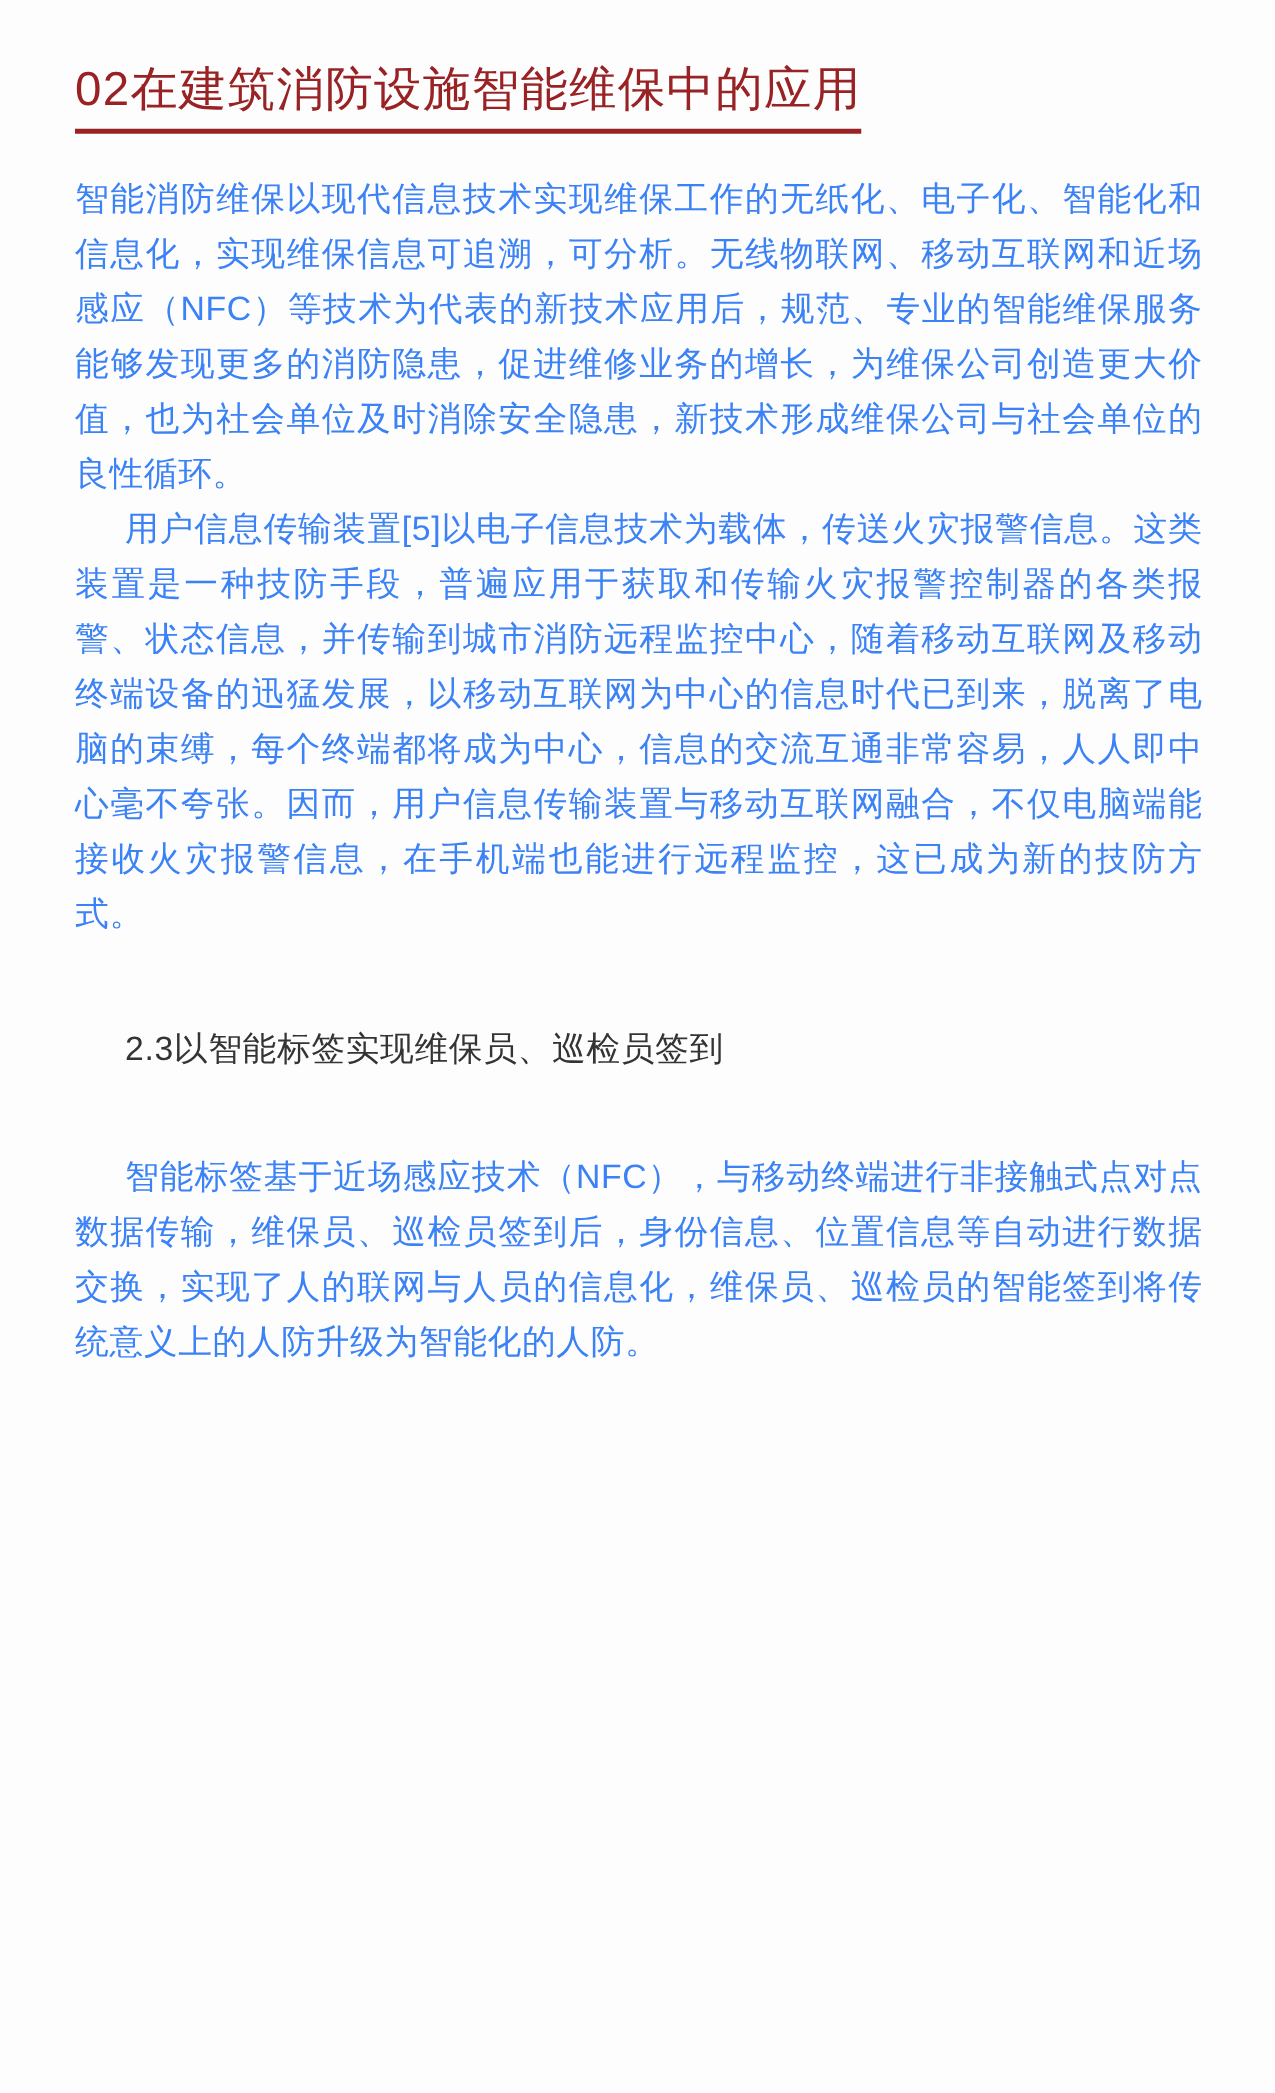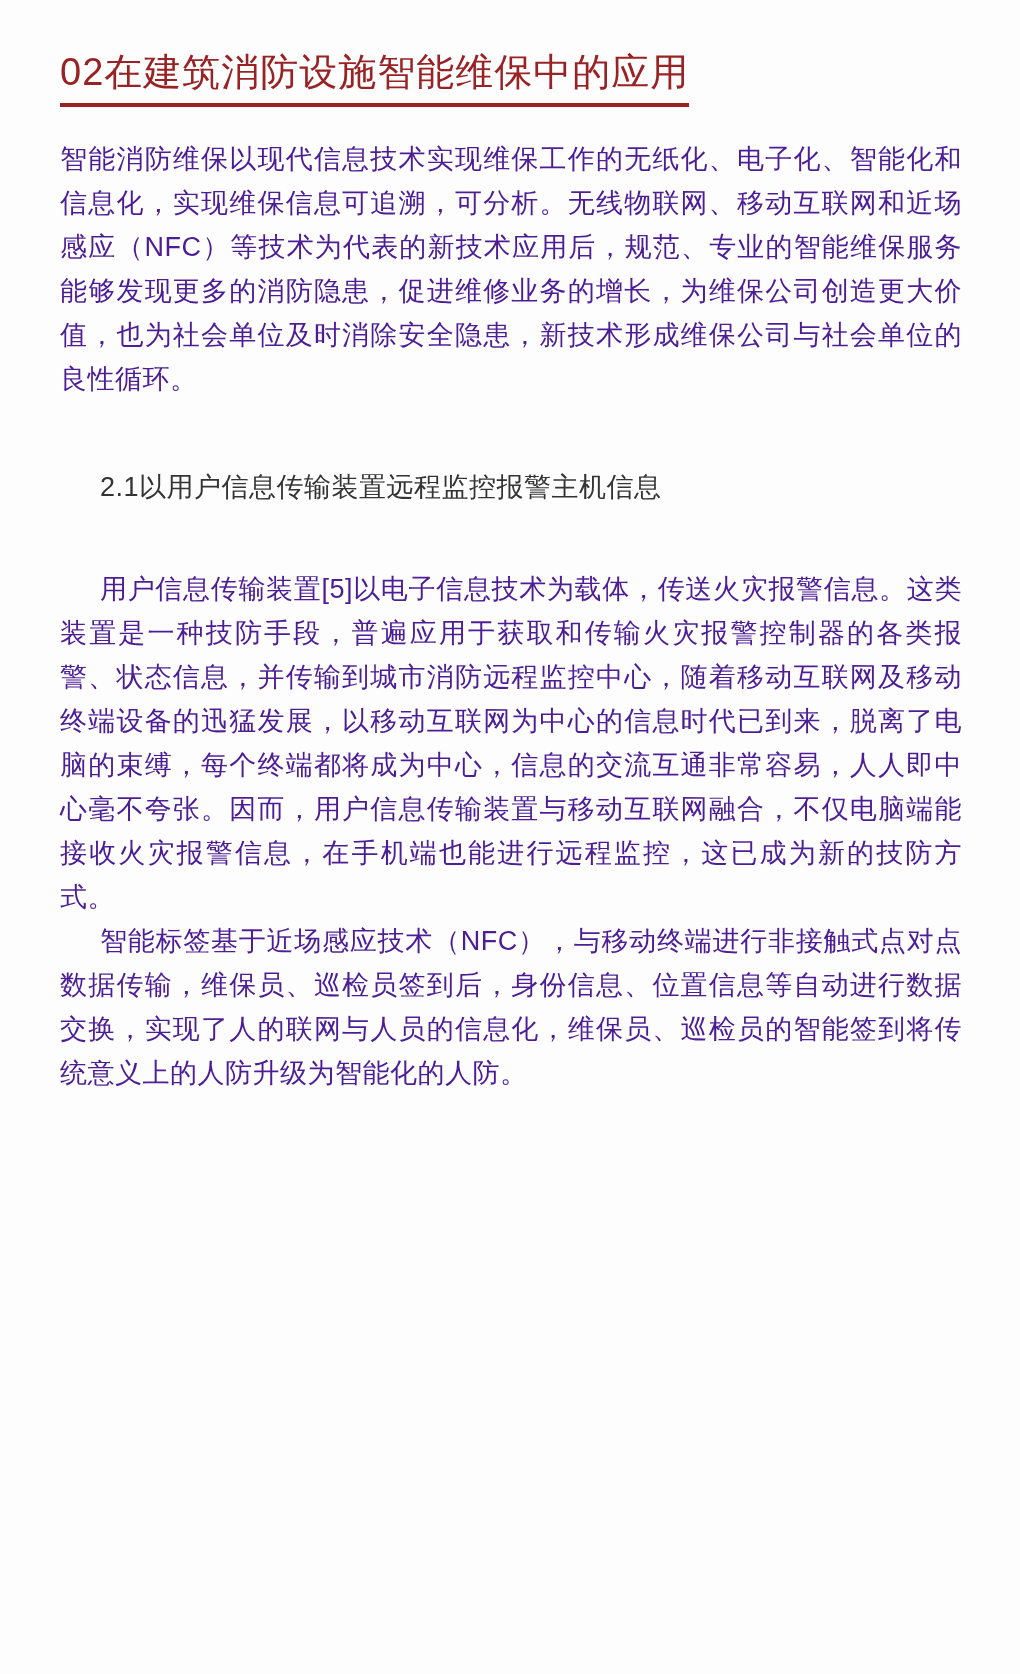--- a/index.html
+++ b/index.html
@@ -28,21 +28,21 @@
     letter-spacing: 1px;
     line-height: 1.2;
     color: #982224;
     border-bottom: 4px solid #982224;
     padding-bottom: 7px;
   }
   .para {
     margin: 0;
     font-size: 27px;
     line-height: 44px;
-    color: #4c1d95;
+    color: #3b82f6;
     text-align: justify;
     letter-spacing: 0.5px;
   }
   .intro {
     margin-top: 30px;
   }
   .indent {
     text-indent: 40px;
   }
   .sec-heading {
@@ -58,24 +58,24 @@
 </head>
 <body>
 
 <div class="page">
 
   <h1 class="title">02在建筑消防设施智能维保中的应用</h1>
 
   <p class="para intro">智能消防维保以现代信息技术实现维保工作的无纸化、电子化、智能化和信息化，实现维保信息可追溯，可分析。无线物联网、移动互联网和近场感应（NFC）等技术为代表的新技术应用后，规范、专业的智能维保服务能够发现更多的消防隐患，促进维修业务的增长，为维保公司创造更大价值，也为社会单位及时消除安全隐患，新技术形成维保公司与社会单位的良性循环。</p>
 
   <section>
-    <h2 class="sec-heading">2.1以用户信息传输装置远程监控报警主机信息</h2>
     <p class="para indent">用户信息传输装置[5]以电子信息技术为载体，传送火灾报警信息。这类装置是一种技防手段，普遍应用于获取和传输火灾报警控制器的各类报警、状态信息，并传输到城市消防远程监控中心，随着移动互联网及移动终端设备的迅猛发展，以移动互联网为中心的信息时代已到来，脱离了电脑的束缚，每个终端都将成为中心，信息的交流互通非常容易，人人即中心毫不夸张。因而，用户信息传输装置与移动互联网融合，不仅电脑端能接收火灾报警信息，在手机端也能进行远程监控，这已成为新的技防方式。</p>
   </section>
 
   <section>
   </section>
 
   <section>
+    <h2 class="sec-heading">2.3以智能标签实现维保员、巡检员签到</h2>
     <p class="para indent">智能标签基于近场感应技术（NFC），与移动终端进行非接触式点对点数据传输，维保员、巡检员签到后，身份信息、位置信息等自动进行数据交换，实现了人的联网与人员的信息化，维保员、巡检员的智能签到将传统意义上的人防升级为智能化的人防。</p>
   </section>
 
 </div>
 
 </body></html>

